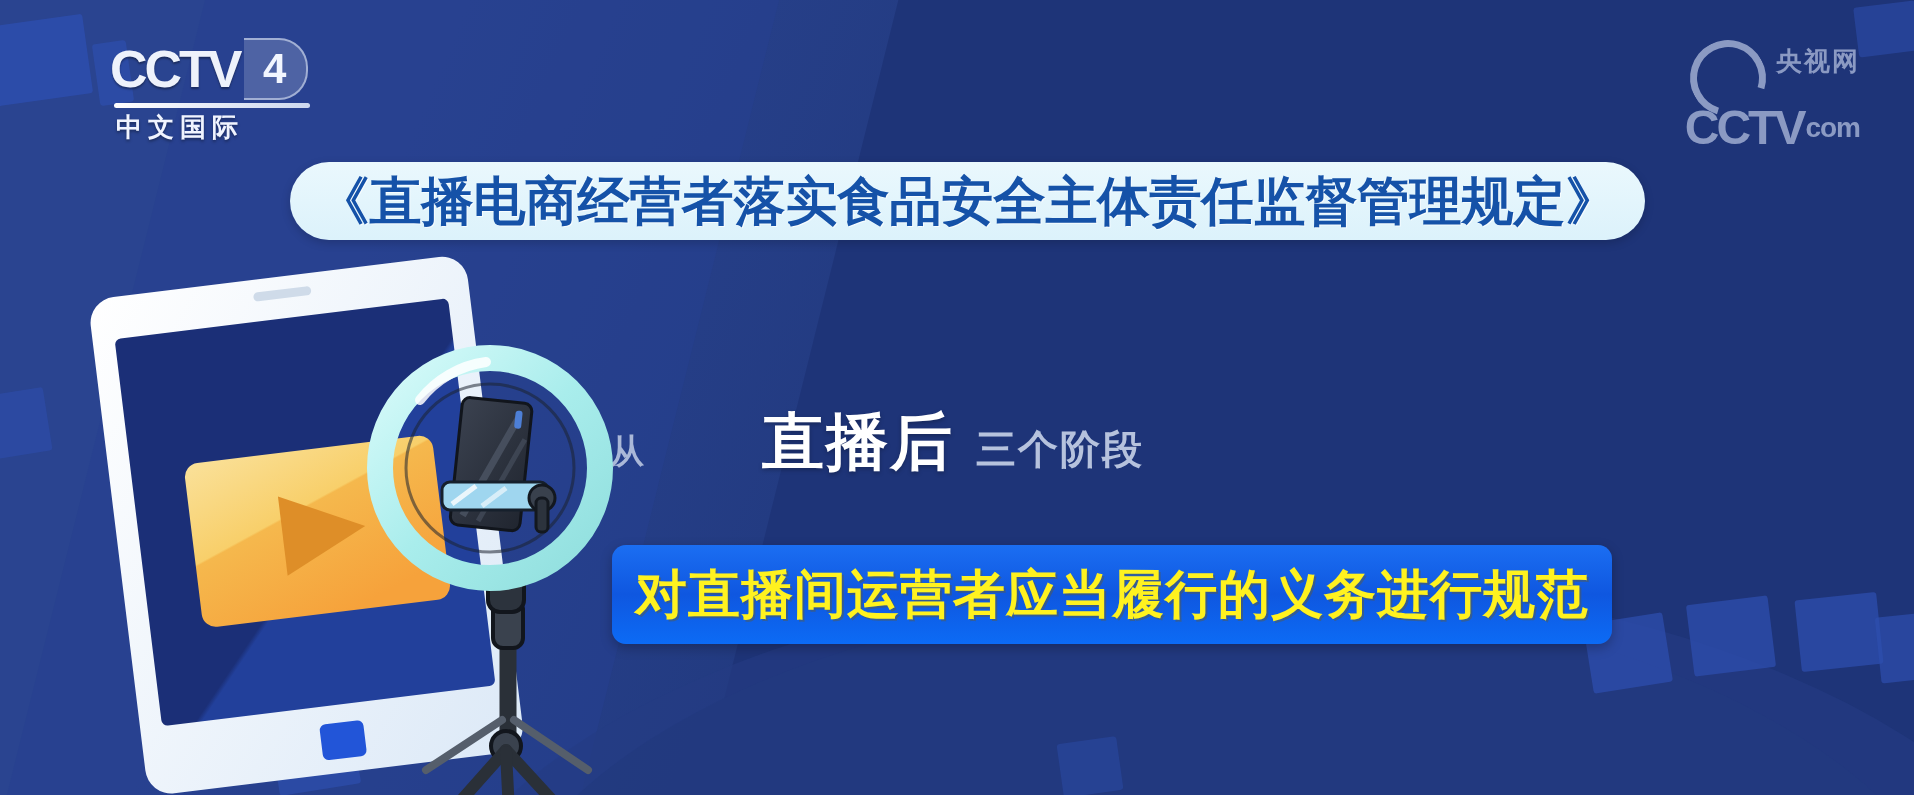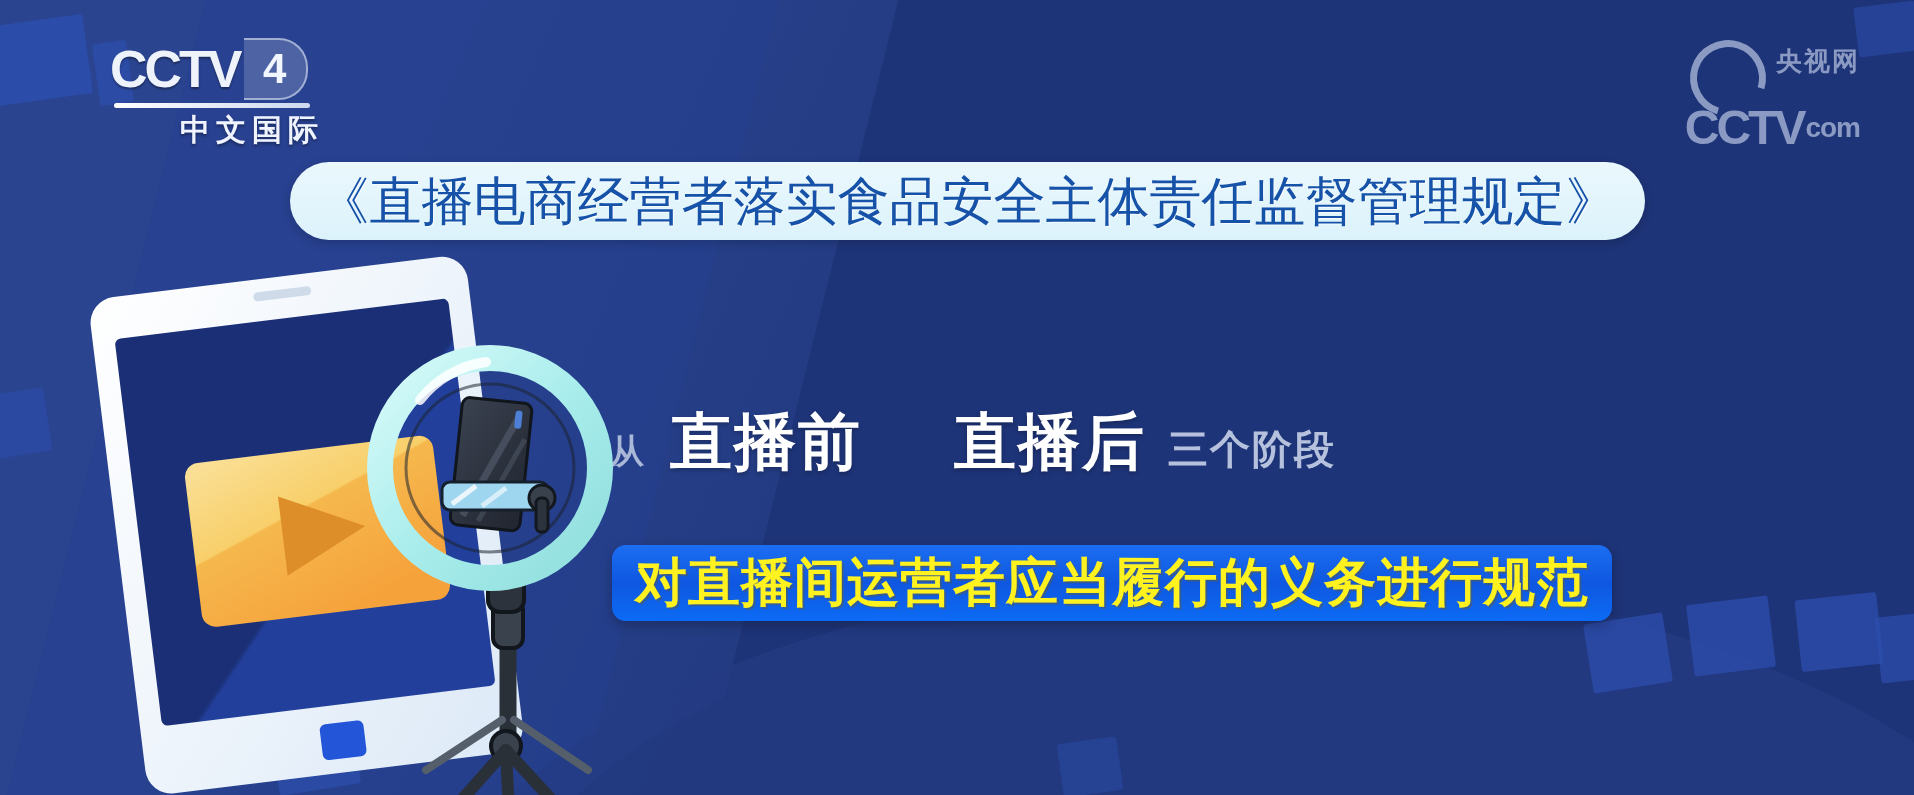--- a/index.html
+++ b/index.html
@@ -69,22 +69,22 @@
     border-left:none;
     display:flex;align-items:center;justify-content:center;
     color:#f2f6ff;font-size:42px;font-weight:bold;
   }
   .cctv4 .bar{
     height:5px;margin:3px 0 2px 4px;width:196px;
     background:linear-gradient(90deg,#ffffff,#cdd8ef);
     border-radius:3px;
   }
   .cctv4 .sub{
-    font-size:30px;font-weight:bold;color:#f0f4ff;
-    letter-spacing:6px;text-align:right;width:208px;margin-left:6px;
+    font-size:26px;font-weight:bold;color:#f0f4ff;
+    letter-spacing:6px;text-align:left;width:208px;margin-left:6px;
     text-shadow:0 2px 3px rgba(0,0,0,.35);
   }
 
   
   .watermark{position:absolute;right:54px;top:44px;opacity:.62;}
   .watermark .wm-top{display:flex;align-items:flex-end;justify-content:flex-end;}
   .watermark .wm-cn{
     font-size:26px;font-weight:bold;color:#cfd9f2;letter-spacing:2px;
     margin-bottom:21px;
   }
@@ -103,21 +103,21 @@
 
   
   .title-pill{
     position:absolute;left:290px;top:162px;width:1355px;height:78px;
     background:linear-gradient(180deg,#eaf8fd 0%,#dcf2fb 100%);
     border-radius:39px;
     display:flex;align-items:center;justify-content:center;
     box-shadow:0 3px 10px rgba(0,0,0,.18);
   }
   .title-text{
-    font-size:52px;font-weight:normal;color:#1552a8;
+    font-size:52px;font-weight:bold;color:#1552a8;
     letter-spacing:0px;white-space:nowrap;
     line-height:1;
     text-shadow:1px 1px 0 rgba(255,255,255,.7);
   }
 
   
   .phase-row{
     position:absolute;left:610px;top:400px;
     display:flex;align-items:baseline;white-space:nowrap;
   }
@@ -129,21 +129,21 @@
     letter-spacing:2px;
     text-shadow:0 2px 4px rgba(0,0,0,.25);
   }
   .phase-gap{display:inline-block;width:46px;}
   .phase-suffix{
     font-size:40px;font-weight:bold;color:#b6c2dd;margin-left:22px;letter-spacing:2px;
   }
 
   
   .cta-banner{
-    position:absolute;left:612px;top:545px;width:1000px;height:76px;
+    position:absolute;left:612px;top:545px;width:1000px;height:99px;
     background:linear-gradient(180deg,#1b6ef2 0%,#0f57e0 50%,#0c6bf5 100%);
     border-radius:14px;
     display:flex;align-items:center;justify-content:center;
     box-shadow:0 4px 12px rgba(0,0,0,.25);
   }
   .cta-text{
     font-size:52px;font-weight:bold;color:#fff21f;
     letter-spacing:1px;white-space:nowrap;
     text-shadow:2px 2px 0 rgba(120,90,0,.35);
   }
@@ -192,21 +192,20 @@
     </div>
     <div class="wm-circle"></div>
   </div>
 
   <div class="title-pill">
     <span class="title-text">《直播电商经营者落实食品安全主体责任监督管理规定》</span>
   </div>
 
   <div class="phase-row">
     <span class="phase-prefix">从</span>
-    <span class="phase-big">直播前</span>
     <span class="phase-gap"></span>
     <span class="phase-gap"></span>
     <span class="phase-big">直播后</span>
     <span class="phase-suffix">三个阶段</span>
   </div>
 
   <div class="cta-banner">
     <span class="cta-text">对直播间运营者应当履行的义务进行规范</span>
   </div>
 

